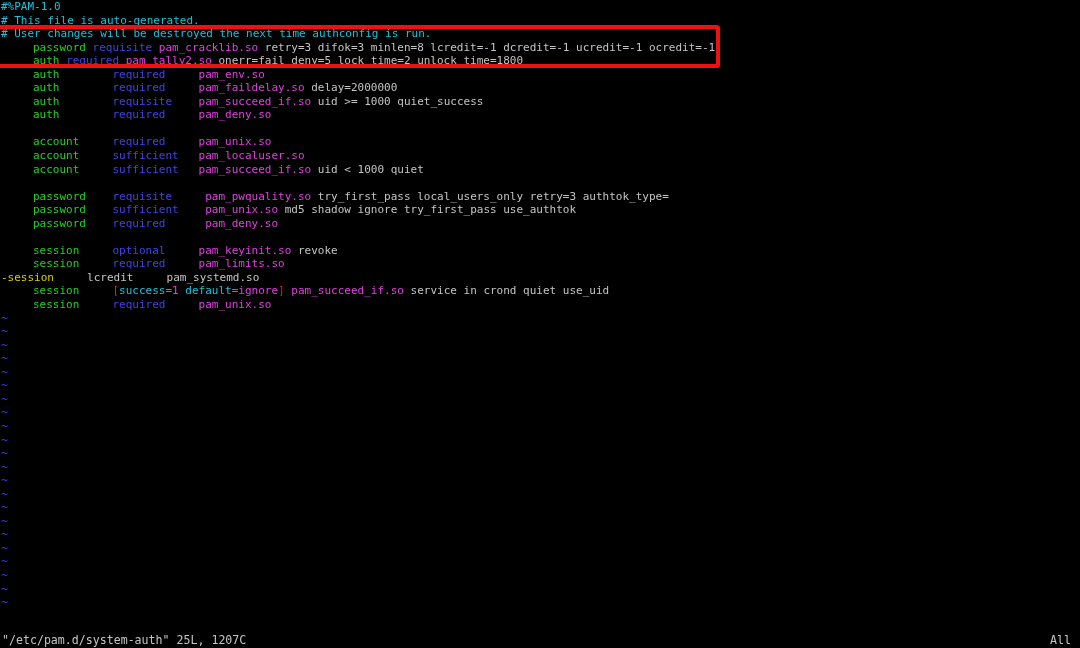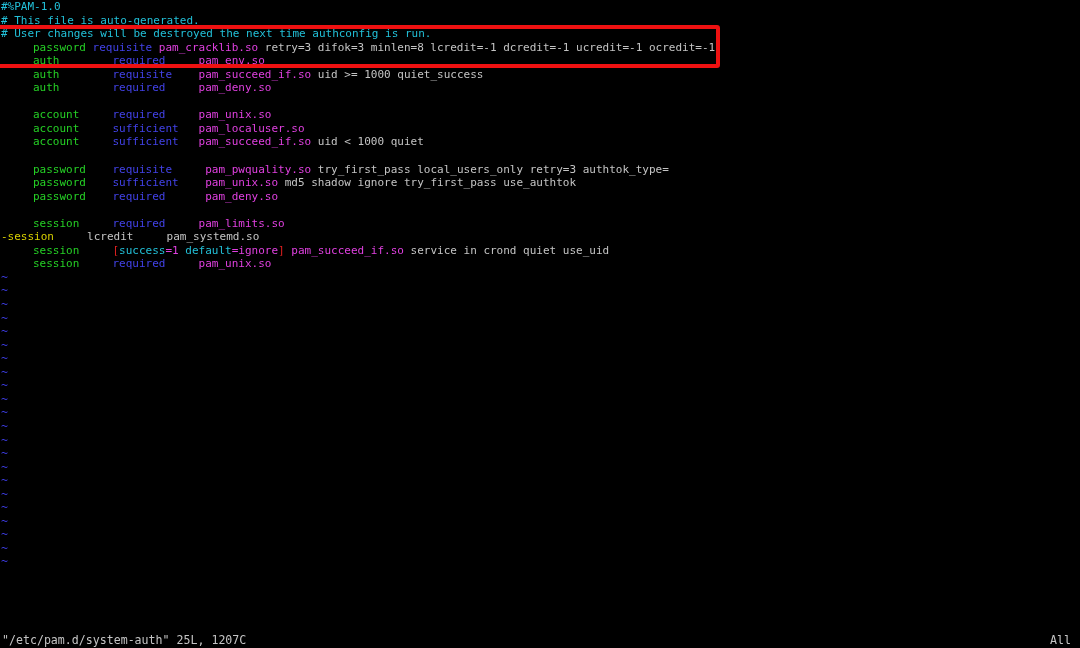--- a/index.html
+++ b/index.html
@@ -96,32 +96,35 @@
 </head>
 <body>
 
 <div id="terminal">
 
   <div id="buffer">
       <div class="line"><span class="c-comment">#%PAM-1.0</span></div>
       <div class="line"><span class="c-comment"># This file is auto-generated.</span></div>
       <div class="line"><span class="c-comment"># User changes will be destroyed the next time authconfig is run.</span></div>
       <div class="line"><span class="c-type">password</span><span class="c-plain"> </span><span class="c-ctrl">requisite</span><span class="c-plain"> </span><span class="c-module">pam_cracklib.so</span><span class="c-arg"> retry=3 difok=3 minlen=8 lcredit=-1 dcredit=-1 ucredit=-1 ocredit=-1</span></div>
+      <div class="line"><span class="c-type">auth</span><span class="c-plain"> </span><span class="c-ctrl">required</span><span class="c-plain"> </span><span class="c-module">pam_tally2.so</span><span class="c-arg"> onerr=fail deny=5 lock_time=2 unlock_time=1800</span></div>
       <div class="line"><span class="c-type">auth</span><span class="c-plain">        </span><span class="c-ctrl">required</span><span class="c-plain">     </span><span class="c-module">pam_env.so</span></div>
+      <div class="line"><span class="c-type">auth</span><span class="c-plain">        </span><span class="c-ctrl">required</span><span class="c-plain">     </span><span class="c-module">pam_faildelay.so</span><span class="c-arg"> delay=2000000</span></div>
       <div class="line"><span class="c-type">auth</span><span class="c-plain">        </span><span class="c-ctrl">requisite</span><span class="c-plain">    </span><span class="c-module">pam_succeed_if.so</span><span class="c-arg"> uid &gt;= 1000 quiet_success</span></div>
       <div class="line"><span class="c-type">auth</span><span class="c-plain">        </span><span class="c-ctrl">required</span><span class="c-plain">     </span><span class="c-module">pam_deny.so</span></div>
       <div class="line">&nbsp;</div>
       <div class="line"><span class="c-type">account</span><span class="c-plain">     </span><span class="c-ctrl">required</span><span class="c-plain">     </span><span class="c-module">pam_unix.so</span></div>
       <div class="line"><span class="c-type">account</span><span class="c-plain">     </span><span class="c-ctrl">sufficient</span><span class="c-plain">   </span><span class="c-module">pam_localuser.so</span></div>
       <div class="line"><span class="c-type">account</span><span class="c-plain">     </span><span class="c-ctrl">sufficient</span><span class="c-plain">   </span><span class="c-module">pam_succeed_if.so</span><span class="c-arg"> uid &lt; 1000 quiet</span></div>
       <div class="line">&nbsp;</div>
       <div class="line"><span class="c-type">password</span><span class="c-plain">    </span><span class="c-ctrl">requisite</span><span class="c-plain">     </span><span class="c-module">pam_pwquality.so</span><span class="c-arg"> try_first_pass local_users_only retry=3 authtok_type=</span></div>
       <div class="line"><span class="c-type">password</span><span class="c-plain">    </span><span class="c-ctrl">sufficient</span><span class="c-plain">    </span><span class="c-module">pam_unix.so</span><span class="c-arg"> md5 shadow ignore try_first_pass use_authtok</span></div>
       <div class="line"><span class="c-type">password</span><span class="c-plain">    </span><span class="c-ctrl">required</span><span class="c-plain">      </span><span class="c-module">pam_deny.so</span></div>
       <div class="line">&nbsp;</div>
+      <div class="line"><span class="c-type">session</span><span class="c-plain">     </span><span class="c-ctrl">optional</span><span class="c-plain">     </span><span class="c-module">pam_keyinit.so</span><span class="c-arg"> revoke</span></div>
       <div class="line"><span class="c-type">session</span><span class="c-plain">     </span><span class="c-ctrl">required</span><span class="c-plain">     </span><span class="c-module">pam_limits.so</span></div>
       <div class="line"><span class="c-neg">-session</span><span class="c-arg">     lcredit     pam_systemd.so</span></div>
       <div class="line"><span class="c-type">session</span><span class="c-plain">     </span><span class="c-bracket">[</span><span class="c-key">success</span><span class="c-val">=1</span><span class="c-plain"> </span><span class="c-key">default</span><span class="c-val">=ignore</span><span class="c-bracket">]</span><span class="c-plain"> </span><span class="c-module">pam_succeed_if.so</span><span class="c-arg"> service in crond quiet use_uid</span></div>
       <div class="line"><span class="c-type">session</span><span class="c-plain">     </span><span class="c-ctrl">required</span><span class="c-plain">     </span><span class="c-module">pam_unix.so</span></div>
       <div class="tilde-line">~</div>
       <div class="tilde-line">~</div>
       <div class="tilde-line">~</div>
       <div class="tilde-line">~</div>
       <div class="tilde-line">~</div>
       <div class="tilde-line">~</div>

